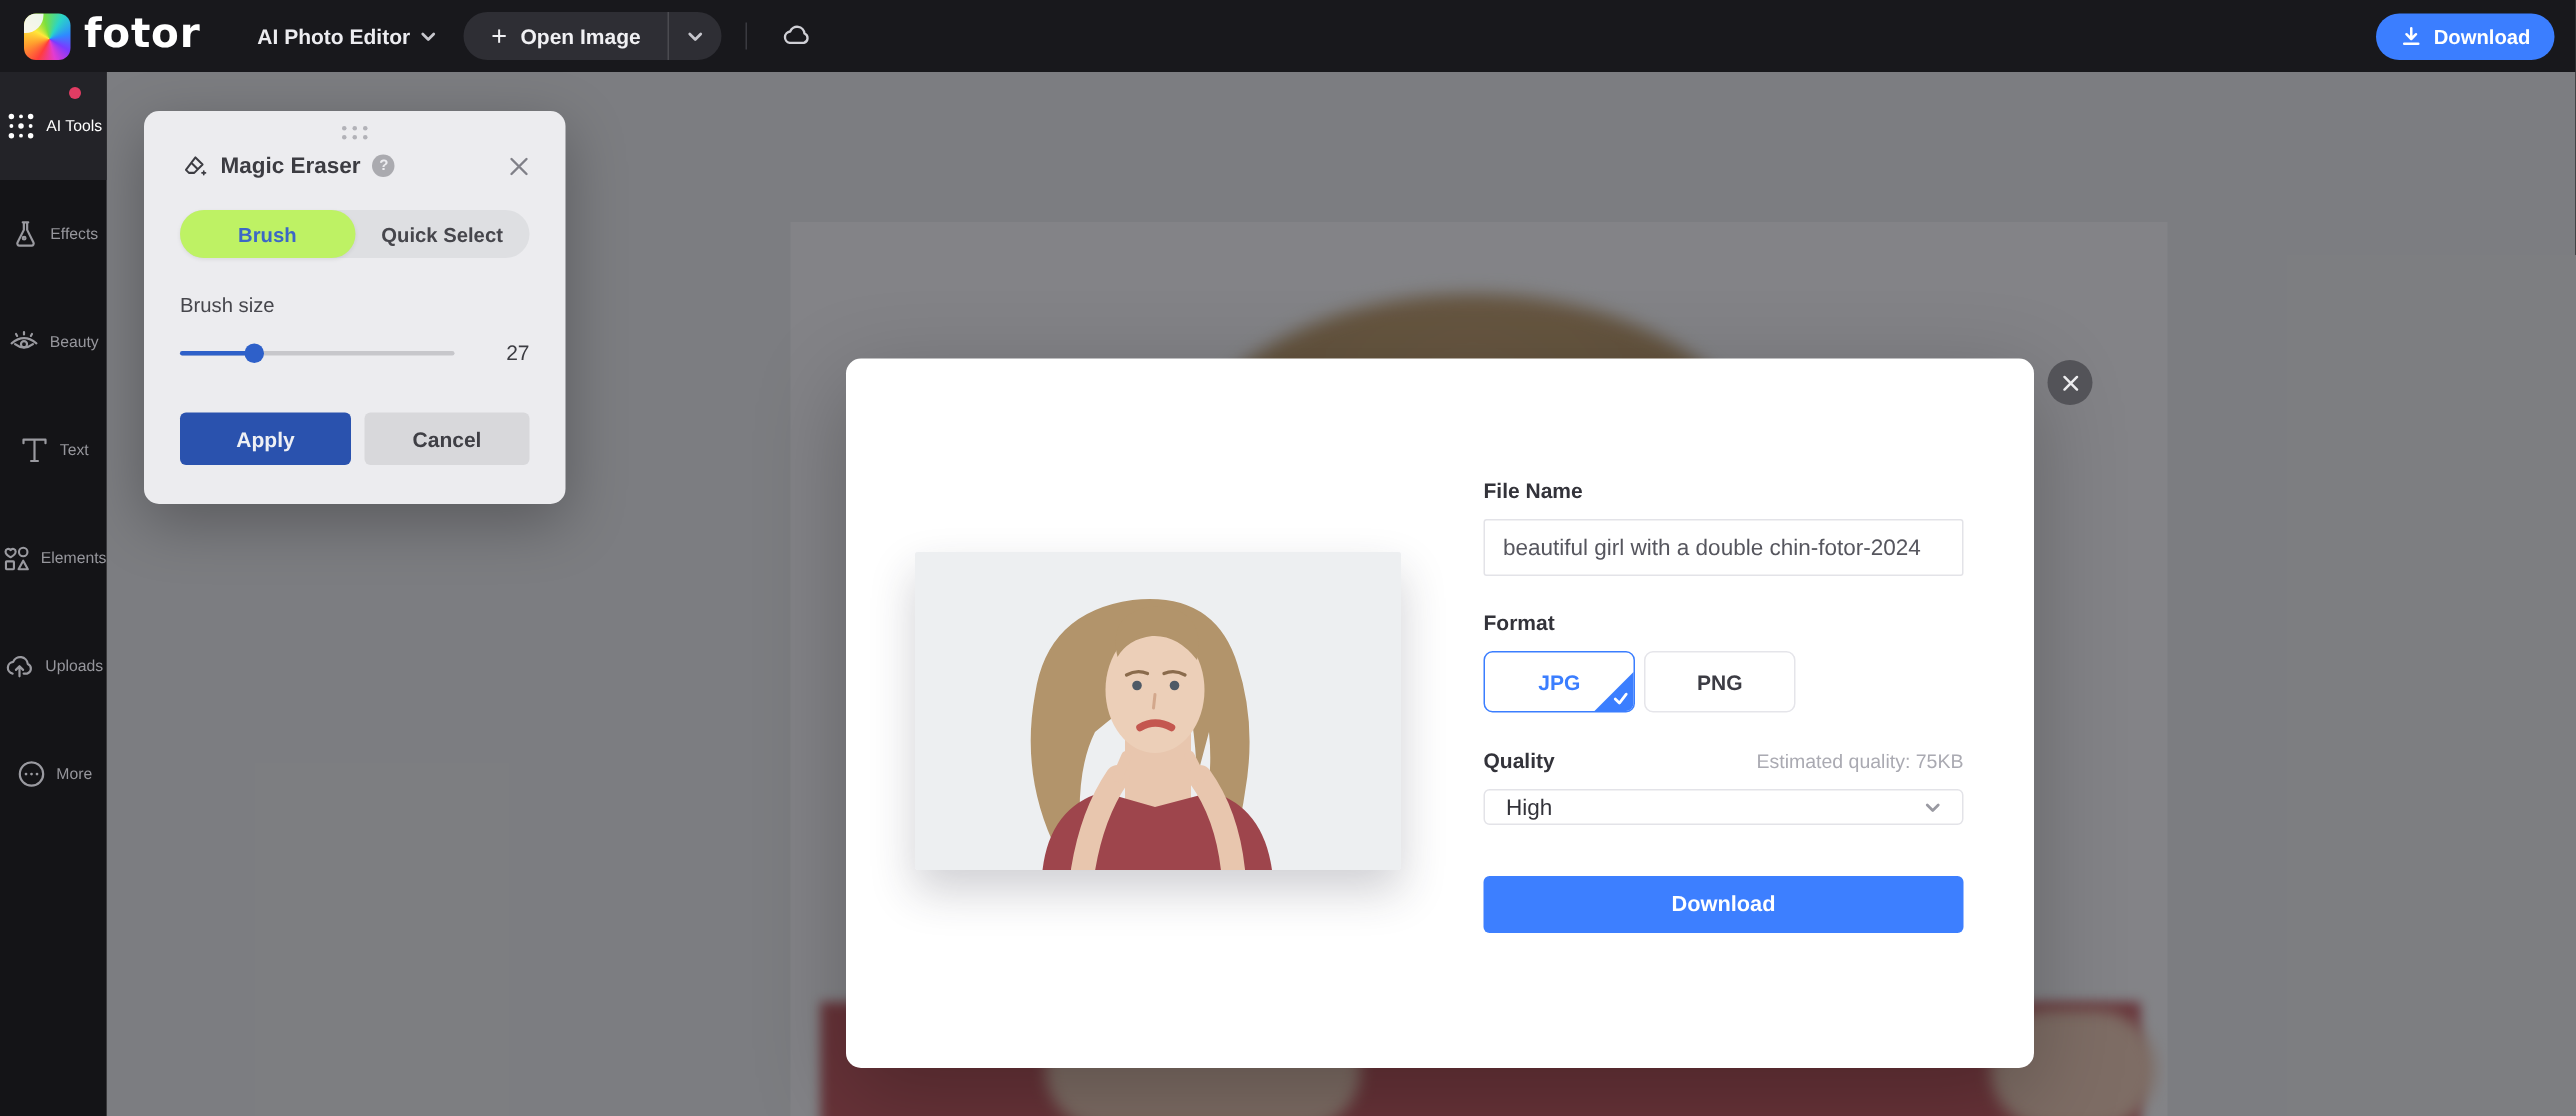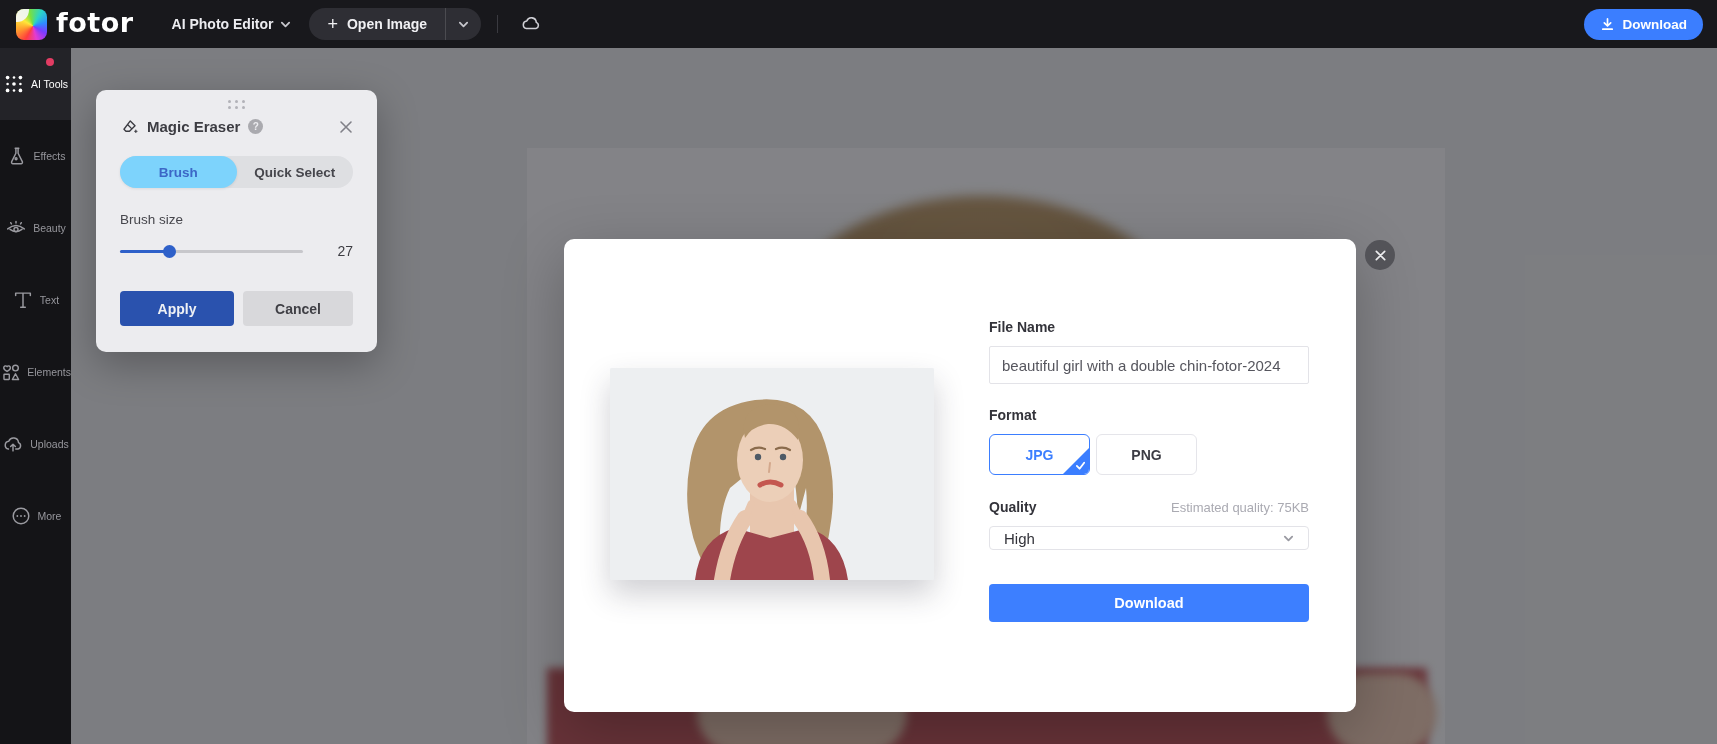--- a/index.html
+++ b/index.html
@@ -57,33 +57,33 @@
              filter:blur(6px); }
   .bg-shirt { position:absolute; left:20px; top:520px; width:880px; height:90px;
               background:#b2555b; filter:blur(4px); }
   .bg-arm-l { position:absolute; left:170px; top:525px; width:210px; height:80px; border-radius:40px;
               background:#d9bba9; filter:blur(5px); }
   .bg-arm-r { position:absolute; left:800px; top:525px; width:110px; height:80px; border-radius:40px;
               background:#d9bba9; filter:blur(5px); }
   .overlay { position:absolute; left:71px; top:48px; right:0; bottom:0; background:rgba(10,10,14,.44); z-index:5; }
 
   
-  .tool-panel { position:absolute; left:96px; top:90px; width:281px; height:262px; background:#ececef;
+  .tool-panel { position:absolute; left:96px; top:74px; width:281px; height:262px; background:#ececef;
                 border-radius:10px; z-index:8; box-shadow:0 12px 40px rgba(0,0,0,.28); padding:10px 24px 0 24px; }
   .drag-dots { display:grid; grid-template-columns:repeat(3,4px); grid-gap:3px; justify-content:center; margin:0 auto 8px auto; width:20px; cursor:grab; }
   .drag-dots i { width:3px; height:3px; border-radius:50%; background:#b2b2b8; }
   .panel-head { display:flex; align-items:center; gap:8px; }
   .panel-title { font-size:15px; font-weight:700; color:#3c3c42; }
   .help-badge { width:15px; height:15px; border-radius:50%; background:#aaaaaf; color:#ececef; font-size:10px;
                 font-weight:700; display:flex; align-items:center; justify-content:center; cursor:pointer; }
   .panel-close { margin-left:auto; cursor:pointer; }
   .segmented { margin-top:20px; height:32px; background:#dedfe2; border-radius:16px; display:flex; padding:0; }
   .seg-tab { flex:1; display:flex; align-items:center; justify-content:center; font-size:13.5px; font-weight:600;
              color:#46464c; border-radius:16px; cursor:pointer; }
-  .seg-tab.active { background:#7dd3fc; color:#3c67c6; box-shadow:0 1px 3px rgba(0,0,0,.08); }
+  .seg-tab.active { background:#bef264; color:#3c67c6; box-shadow:0 1px 3px rgba(0,0,0,.08); }
   .brush-label { margin-top:24px; font-size:13.5px; color:#46464c; }
   .slider-row { margin-top:16px; display:flex; align-items:center; }
   .slider-track { position:relative; width:183px; height:3px; background:#c7c7cb; border-radius:2px; }
   .slider-fill { position:absolute; left:0; top:0; height:3px; background:#2e60c9; border-radius:2px; }
   .slider-thumb { position:absolute; right:-7px; top:-5px; width:13px; height:13px; border-radius:50%; background:#2e60c9; cursor:pointer; }
   .slider-val { margin-left:auto; font-size:14px; color:#3c3c42; }
   .panel-btns { margin-top:32px; display:flex; gap:9px; }
   .btn-apply { width:114px; height:35px; background:#2a52ae; color:#eef0f4; font-size:14px; font-weight:600;
                border:none; border-radius:4px; cursor:pointer; }
   .btn-cancel { width:110px; height:35px; background:#d8d8db; color:#3f3f45; font-size:14px; font-weight:600;

